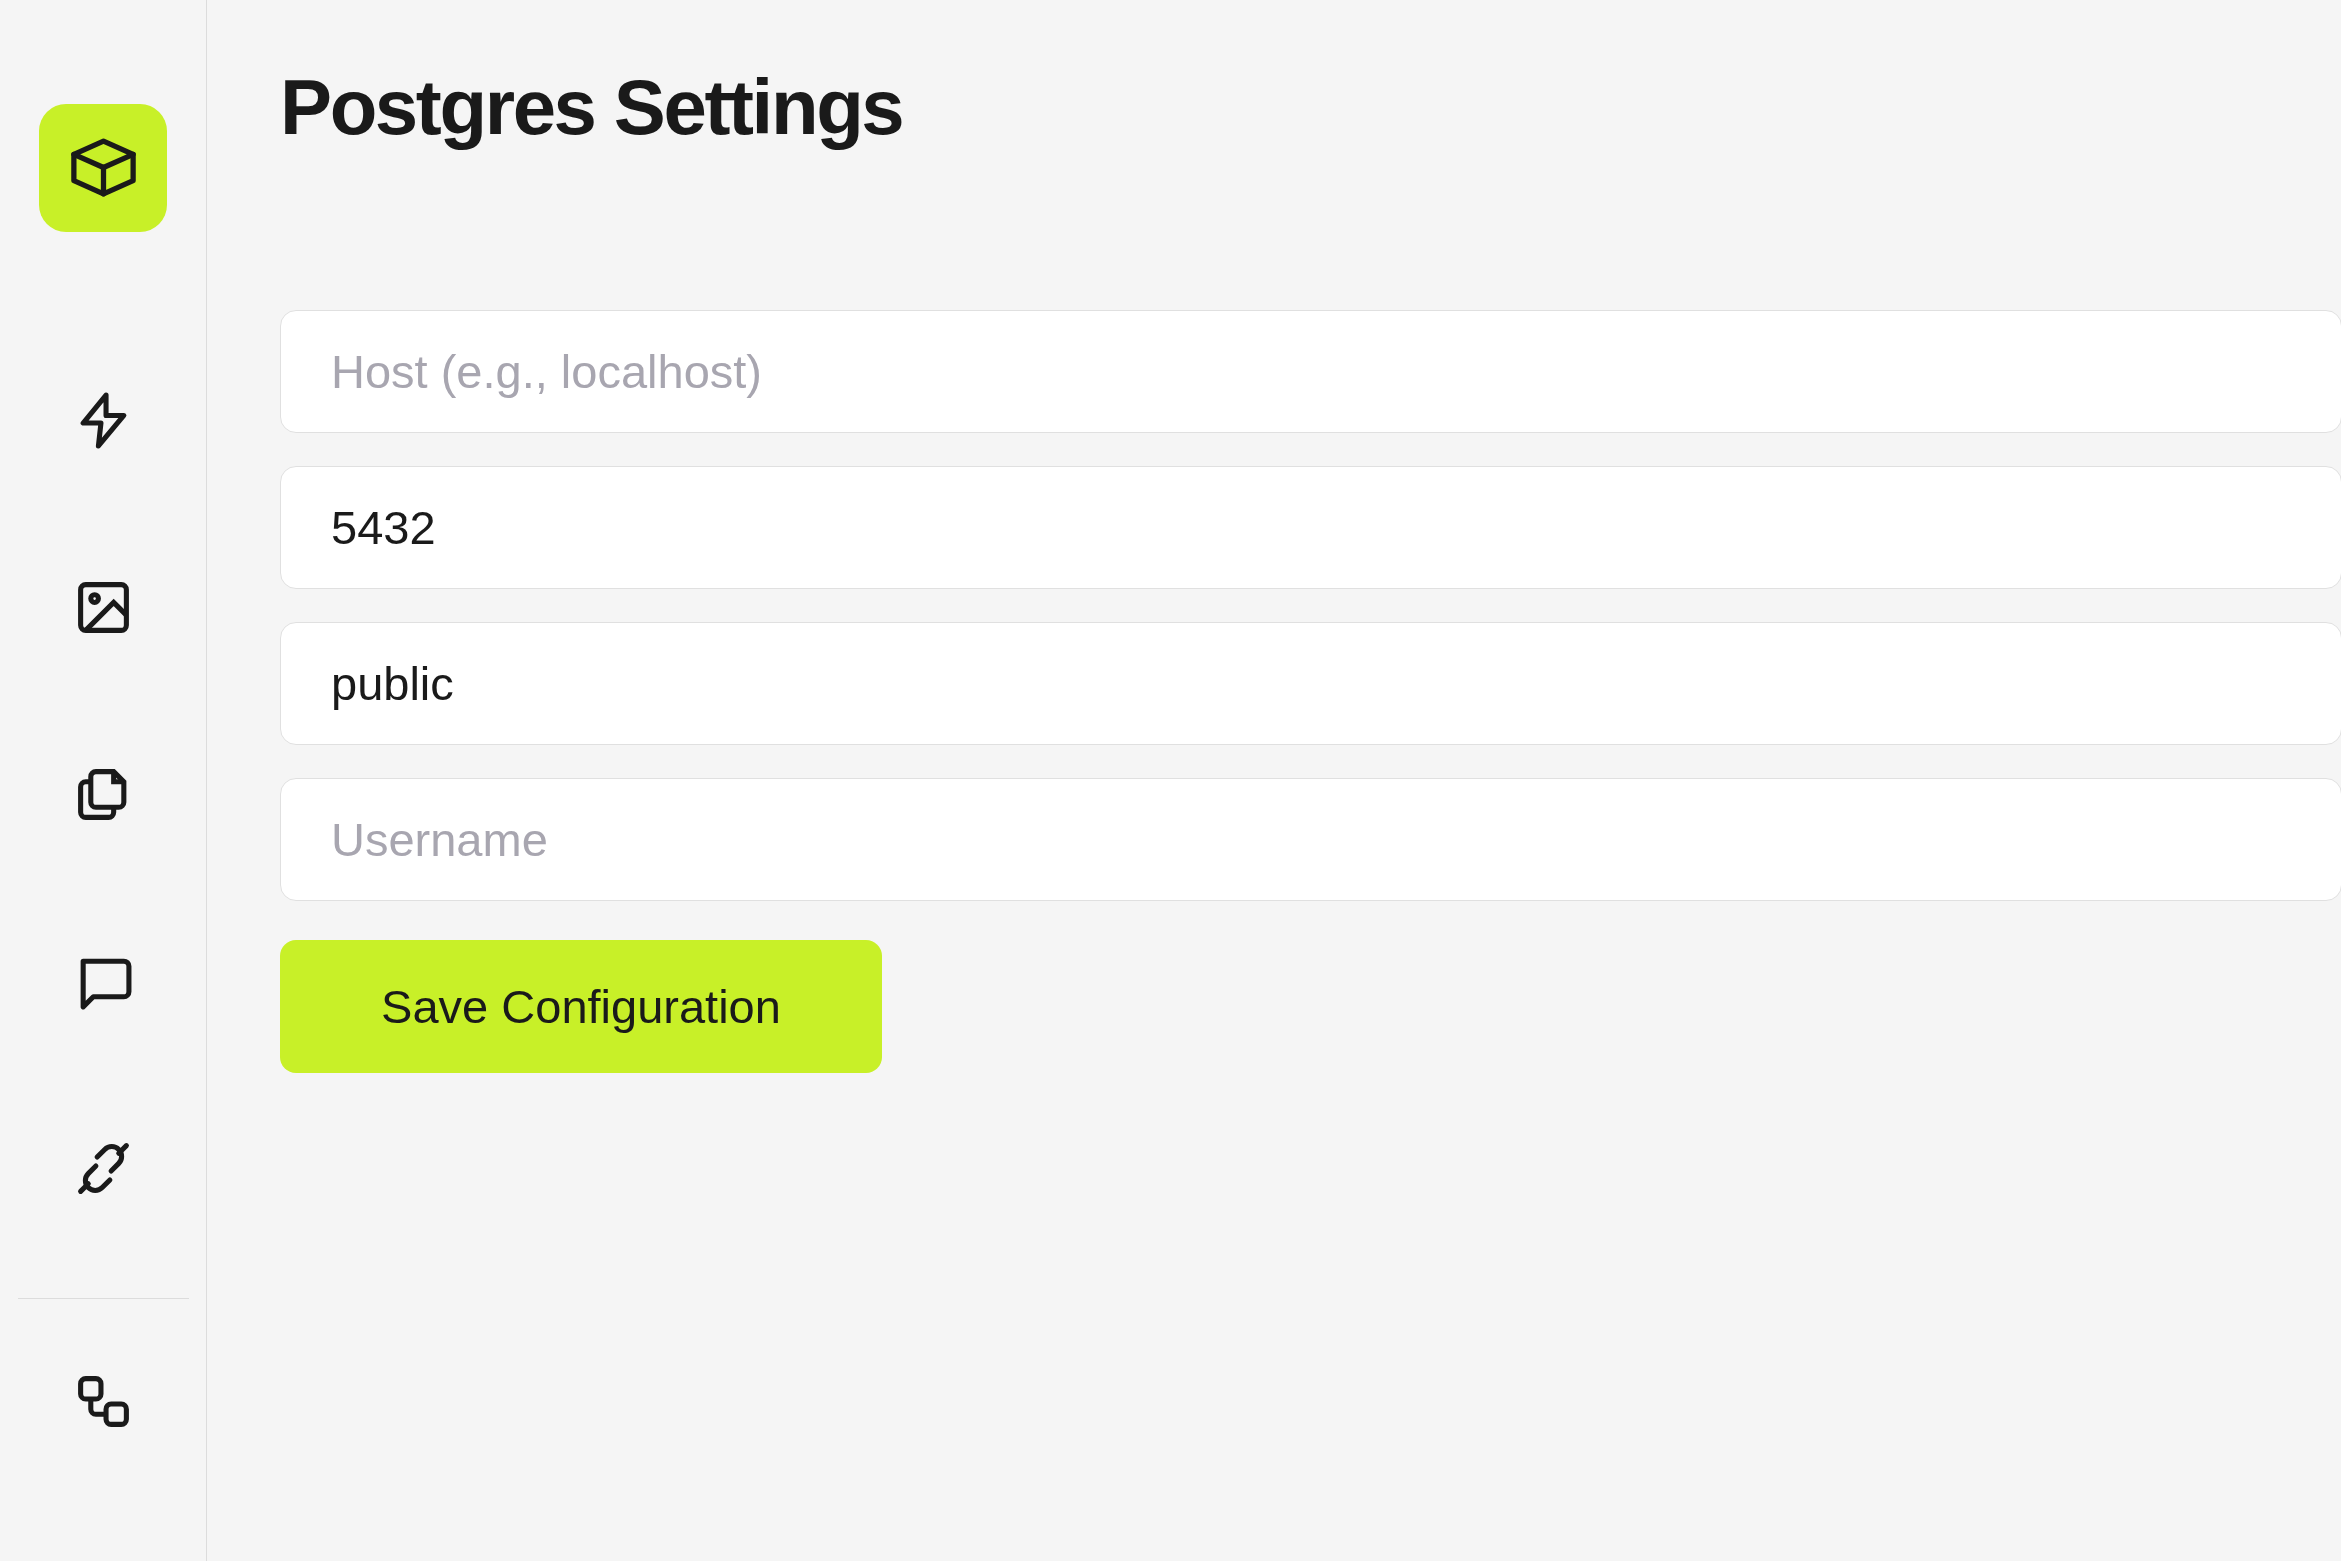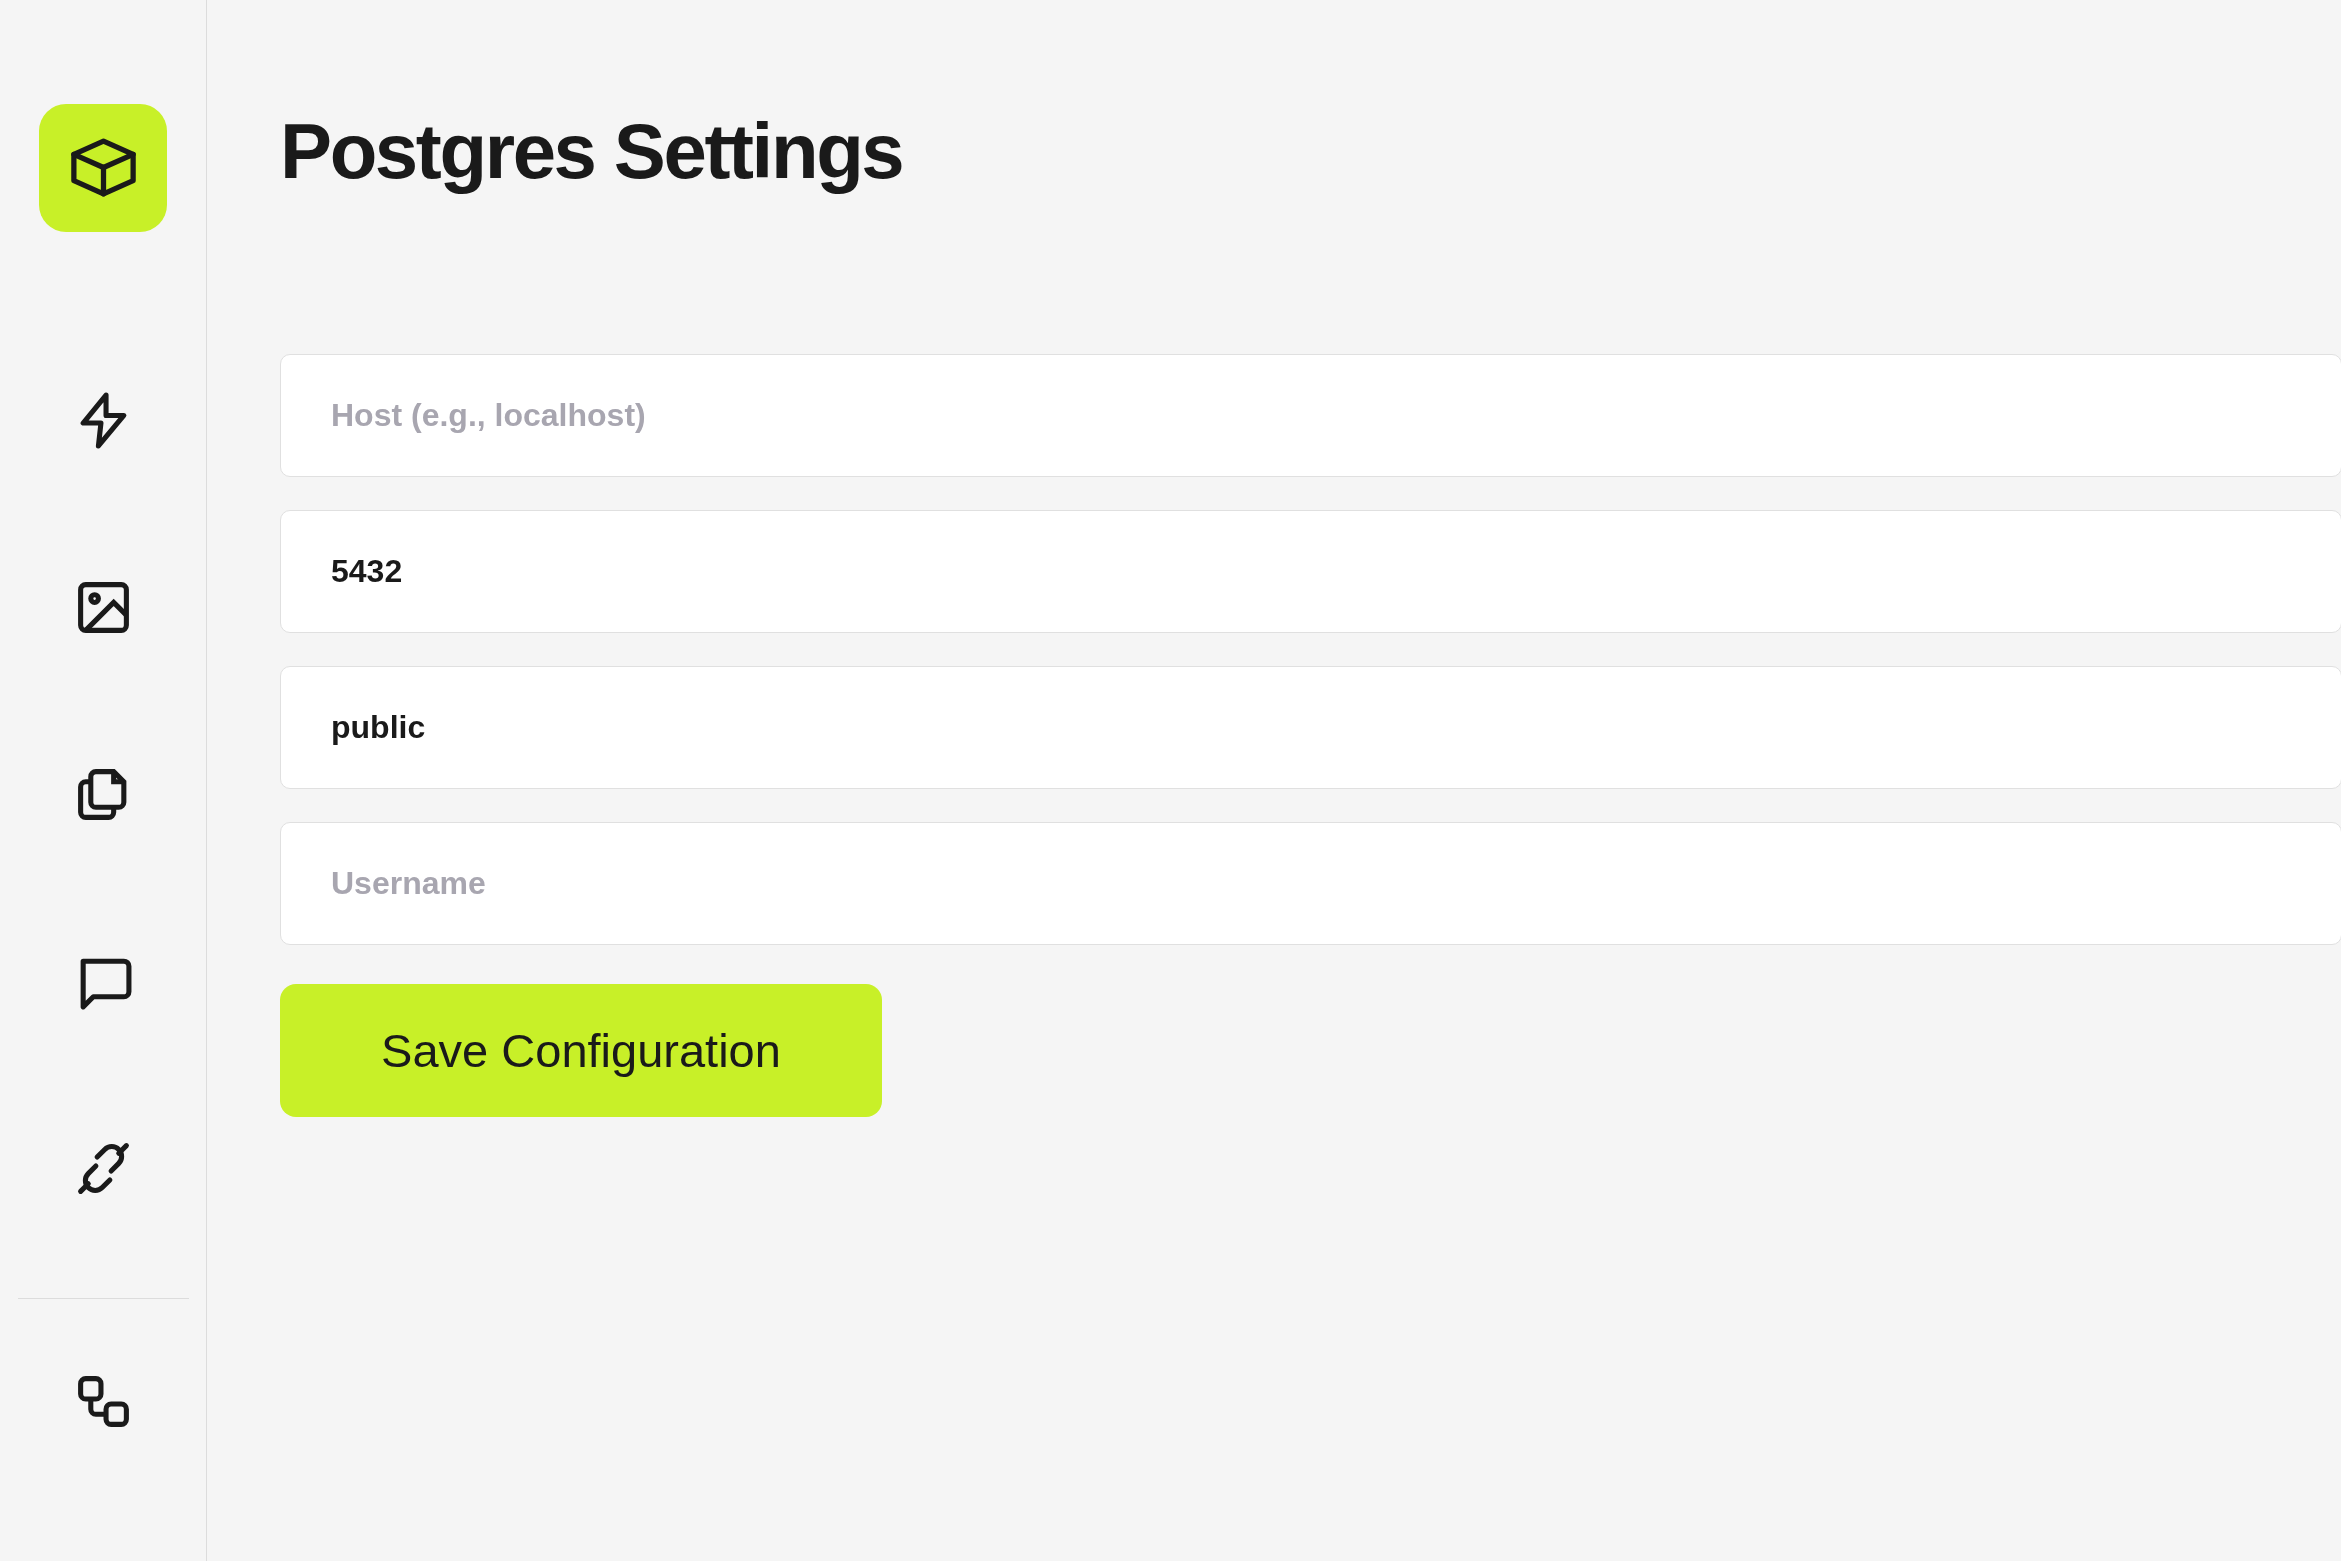--- a/index.html
+++ b/index.html
@@ -61,45 +61,44 @@
     }
     .divider {
       width: 171px;
       height: 1.2px;
       background: #dcdcdc;
       margin-top: 98px;
       margin-bottom: 73px;
     }
     .main {
       flex: 1;
-      padding: 106px 0 0 73px;
+      padding: 62px 0 0 73px;
     }
     .page-title {
       font-size: 78px;
       font-weight: 800;
       letter-spacing: -2.4px;
       color: #1a1a1a;
       margin-bottom: 157px;
     }
     .form {
       display: flex;
       flex-direction: column;
       gap: 33px;
     }
     .input-field {
       width: 100%;
       height: 123px;
       background: #ffffff;
       border: 1.8px solid #e0e0e0;
-      border-radius: 10px;
+      border-radius: 16px;
       padding: 0 50px;
-      font-size: 32px;
+      font-size: 47px;
       color: #1a1a1a;
       font-family: inherit;
-      font-weight: bold;
     }
     .input-field::placeholder {
       color: #a8a6b0;
     }
     .save-button {
       width: 602px;
       height: 133px;
       background: #c8f028;
       border: none;
       border-radius: 16px;

